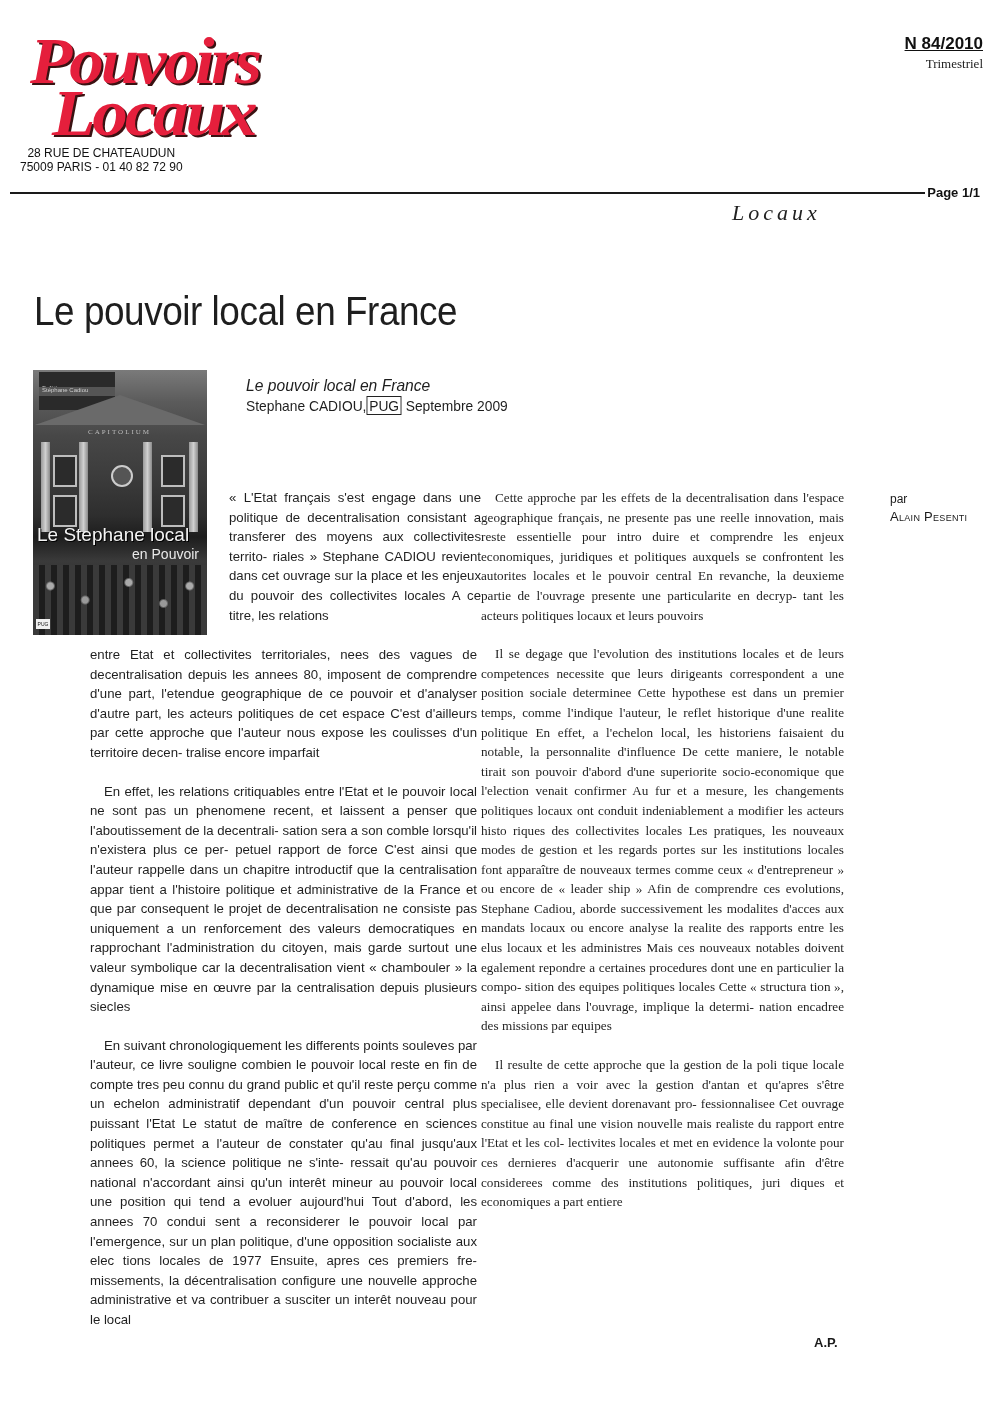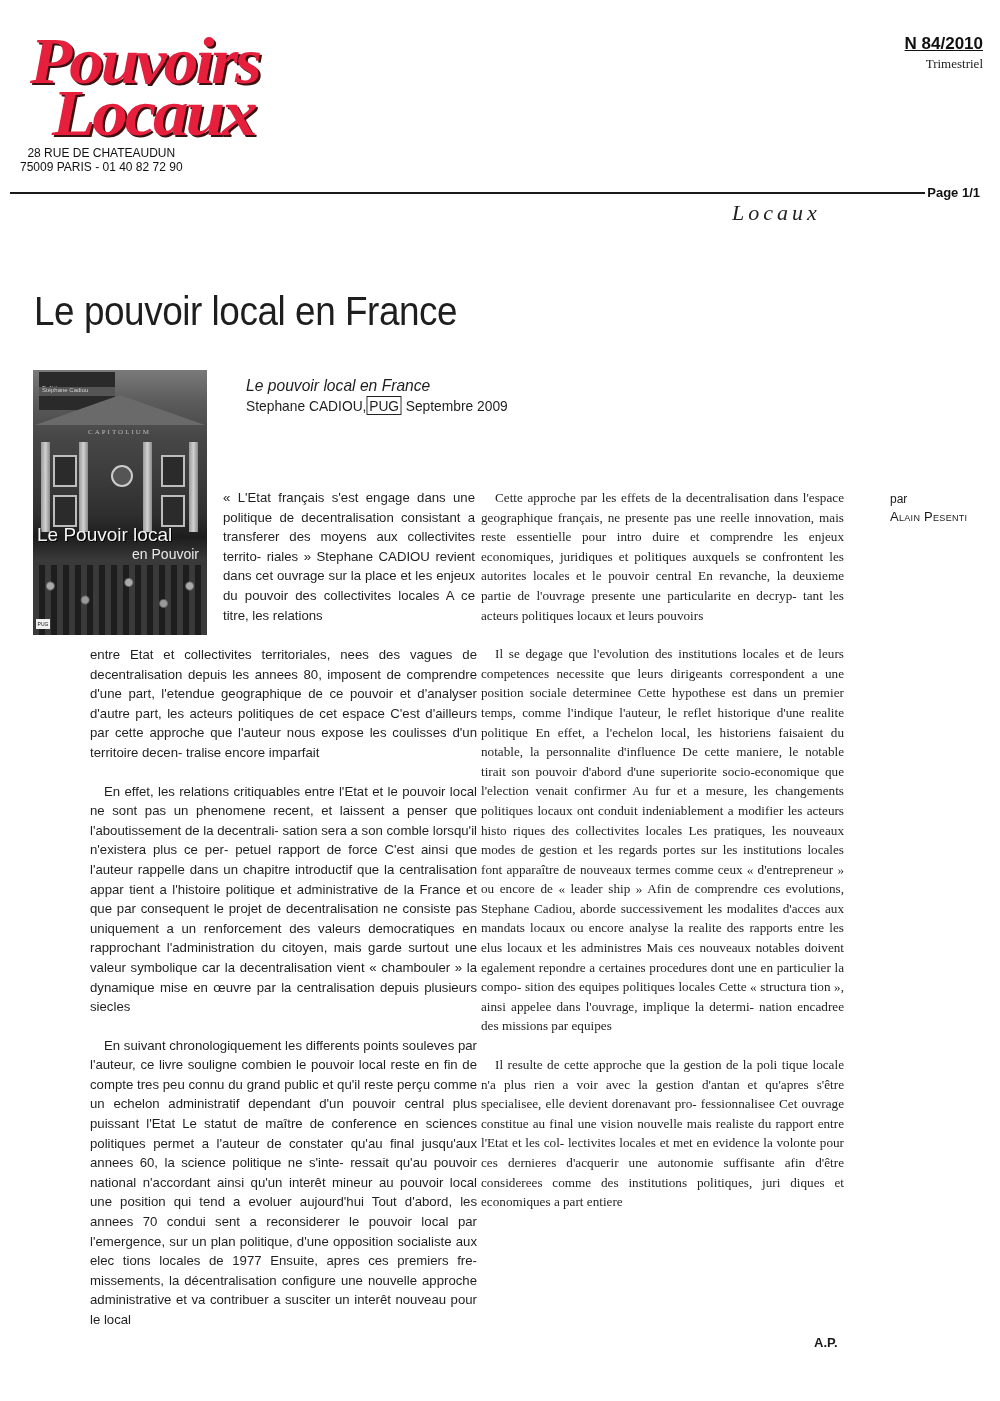--- a/index.html
+++ b/index.html
@@ -56,21 +56,21 @@
   .cover .title-sub { position: absolute; right: 8px; top: 176px; font-size: 14px; color: #e9e9e9; white-space: nowrap; }
   .cover .crowd { position: absolute; left: 0; top: 195px; width: 174px; height: 70px;
     background: radial-gradient(circle at 10% 30%, #aaa 3px, transparent 5px), radial-gradient(circle at 30% 50%, #999 3px, transparent 5px),
       radial-gradient(circle at 55% 25%, #aaa 3px, transparent 5px), radial-gradient(circle at 75% 55%, #999 3px, transparent 5px),
       radial-gradient(circle at 90% 30%, #aaa 3px, transparent 5px), repeating-linear-gradient(90deg, #3a3a3a 0 6px, #1d1d1d 6px 12px); }
   .cover .pug { position: absolute; left: 3px; bottom: 6px; width: 14px; height: 10px; background: #f0f0f0; color: #111; font-size: 5px; text-align: center; line-height: 10px; }
 
   
   .body-text { font-size: 13.2px; line-height: 19.6px; color: #1f1f1f; text-align: justify; }
   .para { text-indent: 14px; margin: 0; }
-  .col-left-wrap { left: 223px; top: 488px; width: 252px; }
+  .col-left-wrap { left: 229px; top: 488px; width: 252px; }
   .col-left { left: 90px; top: 645px; width: 387px; }
   .col-right { left: 481px; top: 488px; width: 363px; font-family: Liberation Serif, serif; }
   .gap { height: 19px; }
   .byline { left: 890px; top: 492px; font-size: 12px; color: #1a1a1a; }
   .byline .name { font-variant: small-caps; font-size: 13px; margin-top: 3px; letter-spacing: 0.3px; }
   .initials { left: 814px; top: 1335px; font-size: 13px; font-weight: bold; color: #1a1a1a; }
 </style>
 </head>
 <body>
 
@@ -101,21 +101,21 @@
   <div class="capitolium">CAPITOLIUM</div>
   <div class="col" style="left:8px"></div>
   <div class="col" style="left:46px"></div>
   <div class="col" style="left:110px"></div>
   <div class="col" style="left:156px"></div>
   <div class="win" style="left:20px;top:85px"></div>
   <div class="win" style="left:128px;top:85px"></div>
   <div class="win" style="left:20px;top:125px"></div>
   <div class="win" style="left:128px;top:125px"></div>
   <div class="clock"></div>
-  <div class="title-main">Le Pouvoir local</div>
+  <div class="title-main">Le Stephane local</div>
   <div class="title-sub">en Pouvoir</div>
   <div class="crowd"></div>
   <div class="pug">PUG</div>
 </div>
 
 <div class="abs book-title">Le pouvoir local en France</div>
 <div class="abs book-meta">
   <span>Stephane CADIOU,</span><span class="publisher-box">PUG</span>
   <span>Septembre 2009</span>
 </div>

